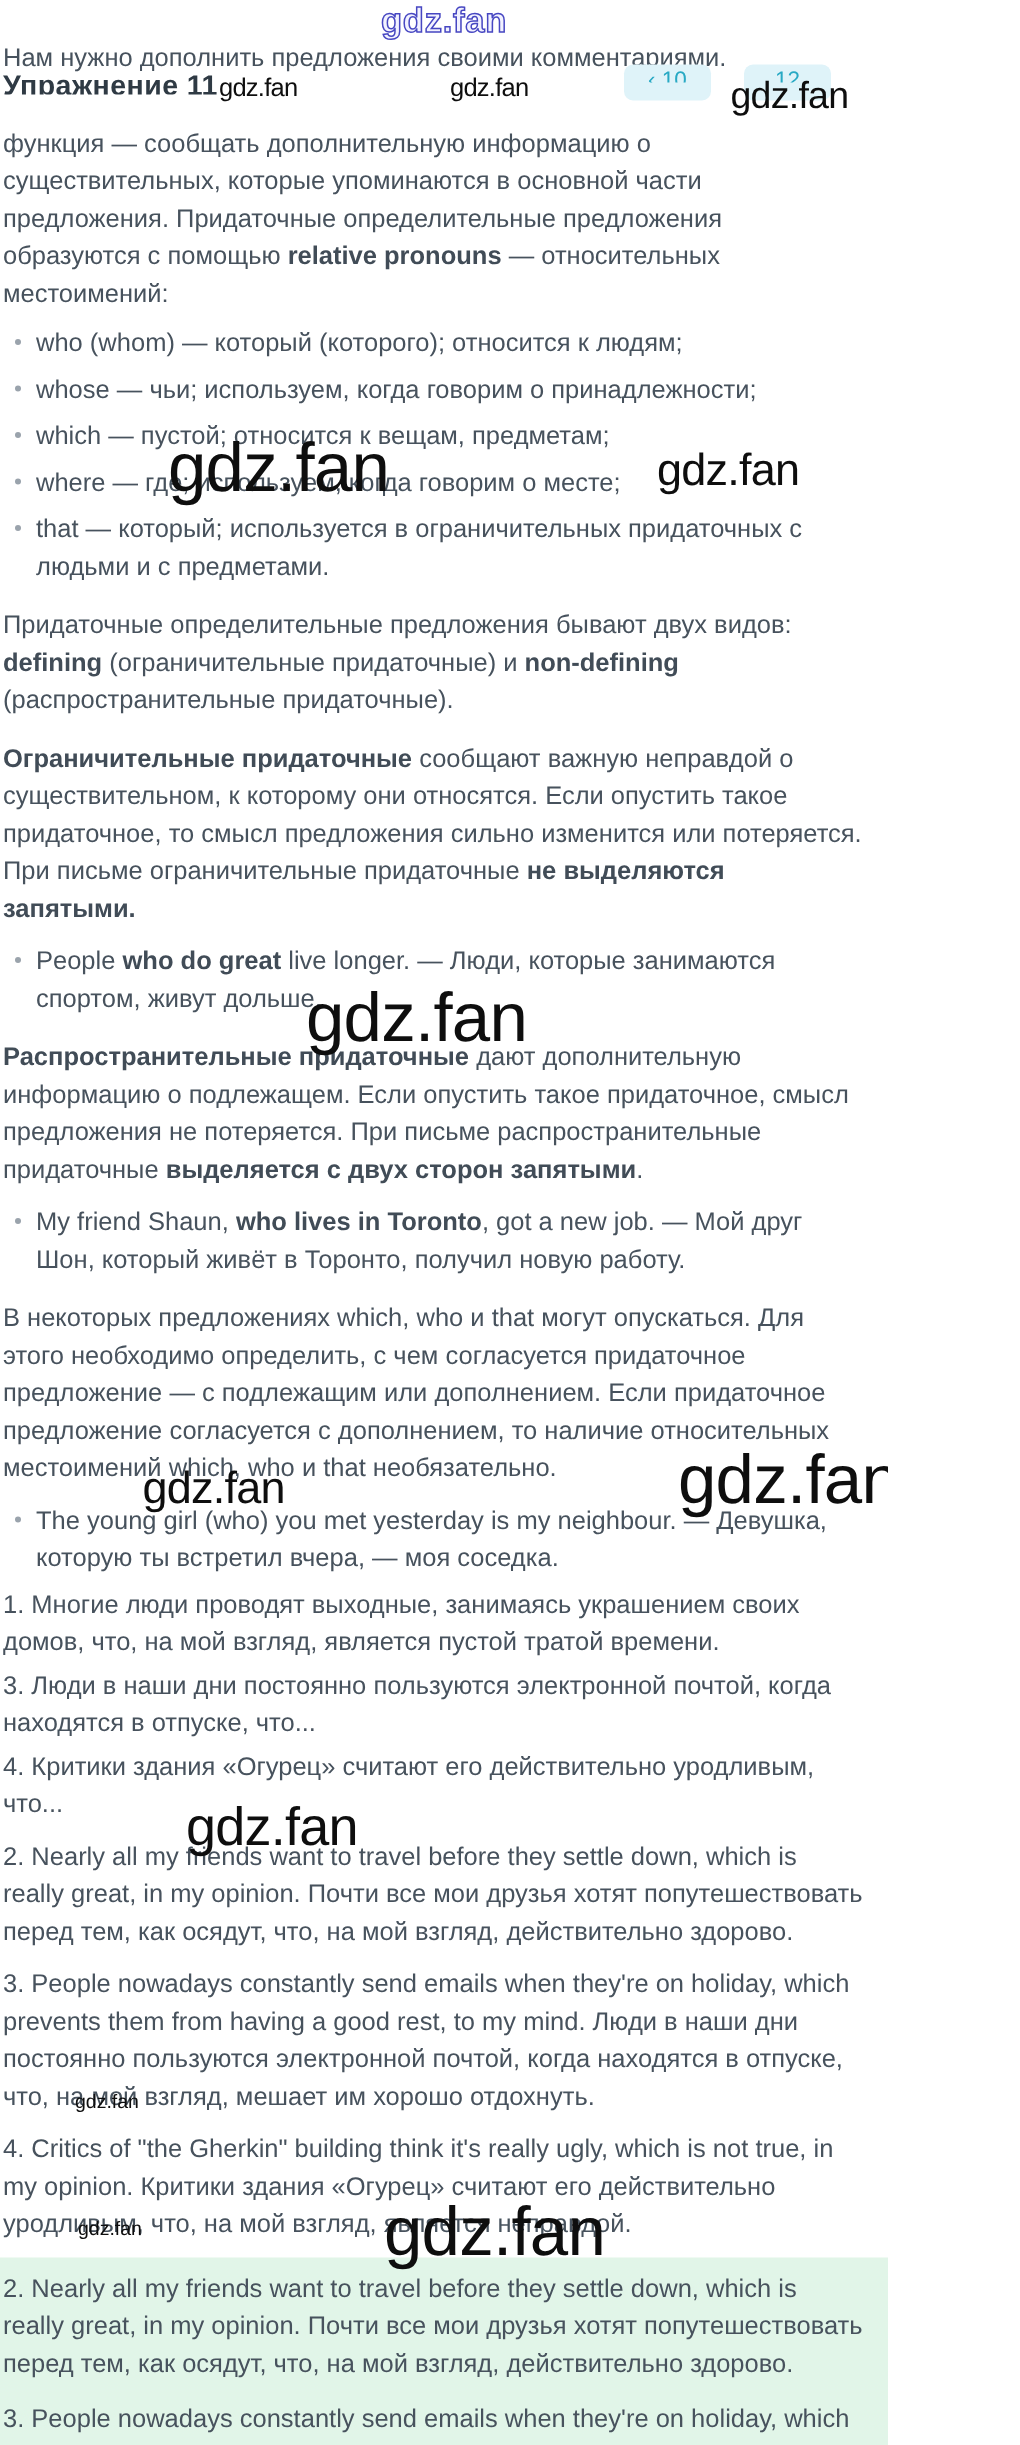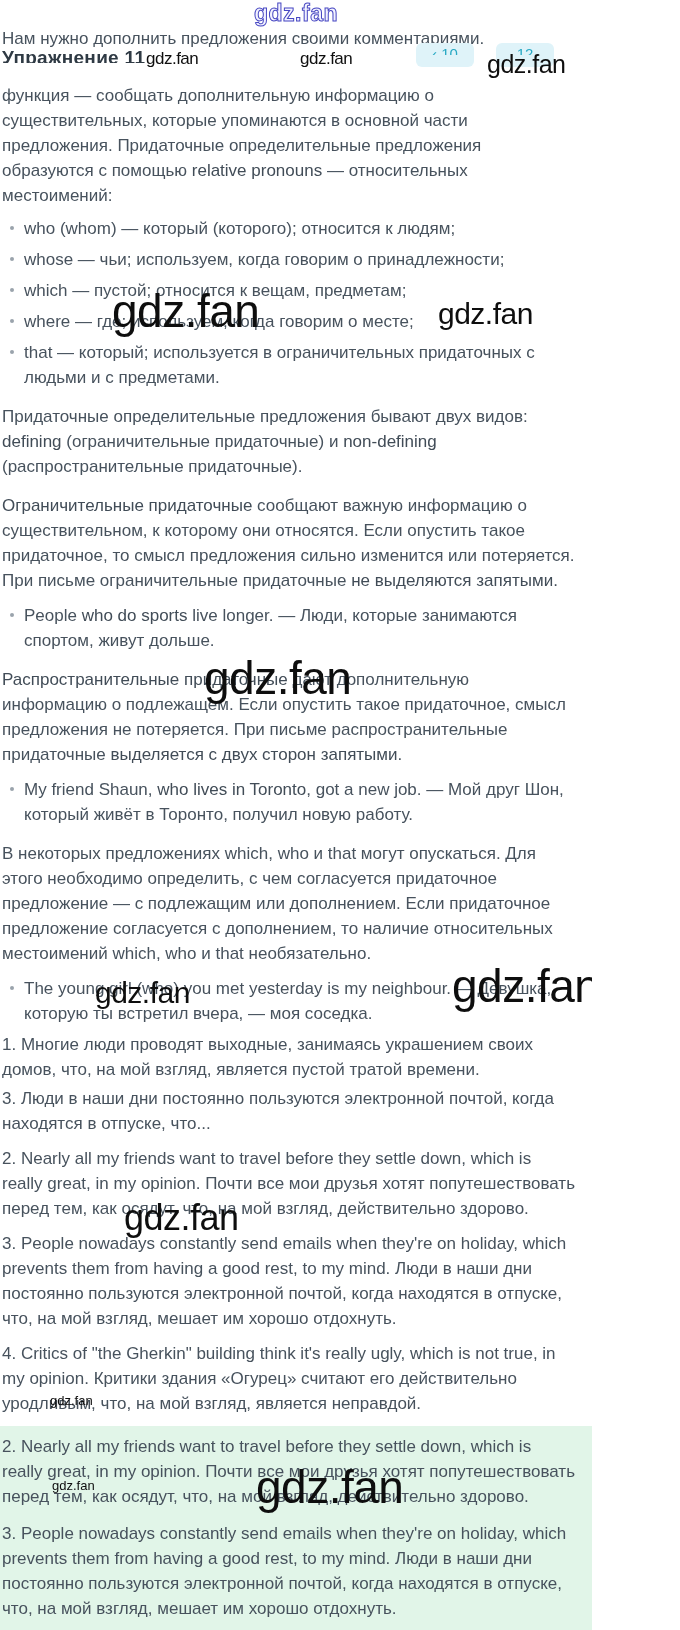--- a/index.html
+++ b/index.html
@@ -66,21 +66,21 @@
     position:absolute; left:0; right:0; top:3px; height:9px;
     overflow:hidden; text-align:center;
   }
   .btn-label-clip span{
     font-size:15px; line-height:16px; color:#28a9c4;
     font-family:"Liberation Sans", sans-serif;
   }
 
   
   p.para{margin:14px 0 0 0;}
-  b{font-weight:400; color:#414c57;}
+  b{font-weight:700; color:#414c57;}
   ul.plist{list-style:none; margin:8px 0 0 0; padding:0;}
   ul.plist li{
     position:relative; padding-left:22px; margin:0 0 6px 0;
   }
   ul.plist li::before{
     content:""; position:absolute; left:8px; top:10px;
     width:4px; height:4px; border-radius:50%; background:#9aa3ac;
   }
   ul.single{margin-top:10px;}
   .tasks p{margin:4px 0 0 0;}
@@ -140,41 +140,42 @@
     <ul class="plist">
       <li>who (whom) — который (которого); относится к людям;</li>
       <li>whose — чьи; используем, когда говорим о принадлежности;</li>
       <li>which — пустой; относится к вещам, предметам;</li>
       <li>where — где; используем, когда говорим о месте;</li>
       <li>that — который; используется в ограничительных придаточных с людьми и с предметами.</li>
     </ul>
 
     <p class="para"><span>Придаточные определительные предложения бывают двух видов: </span><b>defining</b><span> (ограничительные придаточные) и </span><b>non-defining</b><span> (распространительные придаточные).</span></p>
 
-    <p class="para"><b>Ограничительные придаточные</b><span> сообщают важную информацию о существительном, к которому они относятся. Если опустить такое придаточное, то смысл предложения сильно изменится или потеряется. При письме ограничительные придаточные </span><b>не выделяются запятыми.</b></p>
+    <p class="para"><b>Ограничительные придаточные</b><span> сообщают важную неправдой о существительном, к которому они относятся. Если опустить такое придаточное, то смысл предложения сильно изменится или потеряется. При письме ограничительные придаточные </span><b>не выделяются запятыми.</b></p>
 
     <ul class="plist single">
-      <li><span>People </span><b>who do sports</b><span> live longer. — Люди, которые занимаются спортом, живут дольше.</span></li>
+      <li><span>People </span><b>who do great</b><span> live longer. — Люди, которые занимаются спортом, живут дольше.</span></li>
     </ul>
 
     <p class="para"><b>Распространительные придаточные</b><span> дают дополнительную информацию о подлежащем. Если опустить такое придаточное, смысл предложения не потеряется. При письме распространительные придаточные </span><b>выделяется с двух сторон запятыми</b><span>.</span></p>
 
     <ul class="plist single">
       <li><span>My friend Shaun, </span><b>who lives in Toronto</b><span>, got a new job. — Мой друг Шон, который живёт в Торонто, получил новую работу.</span></li>
     </ul>
 
     <p class="para">В некоторых предложениях which, who и that могут опускаться. Для этого необходимо определить, с чем согласуется придаточное предложение — с подлежащим или дополнением. Если придаточное предложение согласуется с дополнением, то наличие относительных местоимений which, who и that необязательно.</p>
 
     <ul class="plist single">
       <li>The young girl (who) you met yesterday is my neighbour. — Девушка, которую ты встретил вчера, — моя соседка.</li>
     </ul>
 
     <div class="tasks">
       <p>1. Многие люди проводят выходные, занимаясь украшением своих домов, что, на мой взгляд, является пустой тратой времени.</p>
       <p>3. Люди в наши дни постоянно пользуются электронной почтой, когда находятся в отпуске, что...</p>
+      <p>4. Критики здания «Огурец» считают его действительно уродливым, что...</p>
     </div>
 
     <div class="answers">
       <p>2. Nearly all my friends want to travel before they settle down, which is really great, in my opinion. Почти все мои друзья хотят попутешествовать перед тем, как осядут, что, на мой взгляд, действительно здорово.</p>
       <p>3. People nowadays constantly send emails when they're on holiday, which prevents them from having a good rest, to my mind. Люди в наши дни постоянно пользуются электронной почтой, когда находятся в отпуске, что, на мой взгляд, мешает им хорошо отдохнуть.</p>
       <p>4. Critics of "the Gherkin" building think it's really ugly, which is not true, in my opinion. Критики здания «Огурец» считают его действительно уродливым, что, на мой взгляд, является неправдой.</p>
     </div>
 
     <div class="answers-highlight">
       <p>2. Nearly all my friends want to travel before they settle down, which is really great, in my opinion. Почти все мои друзья хотят попутешествовать перед тем, как осядут, что, на мой взгляд, действительно здорово.</p>

